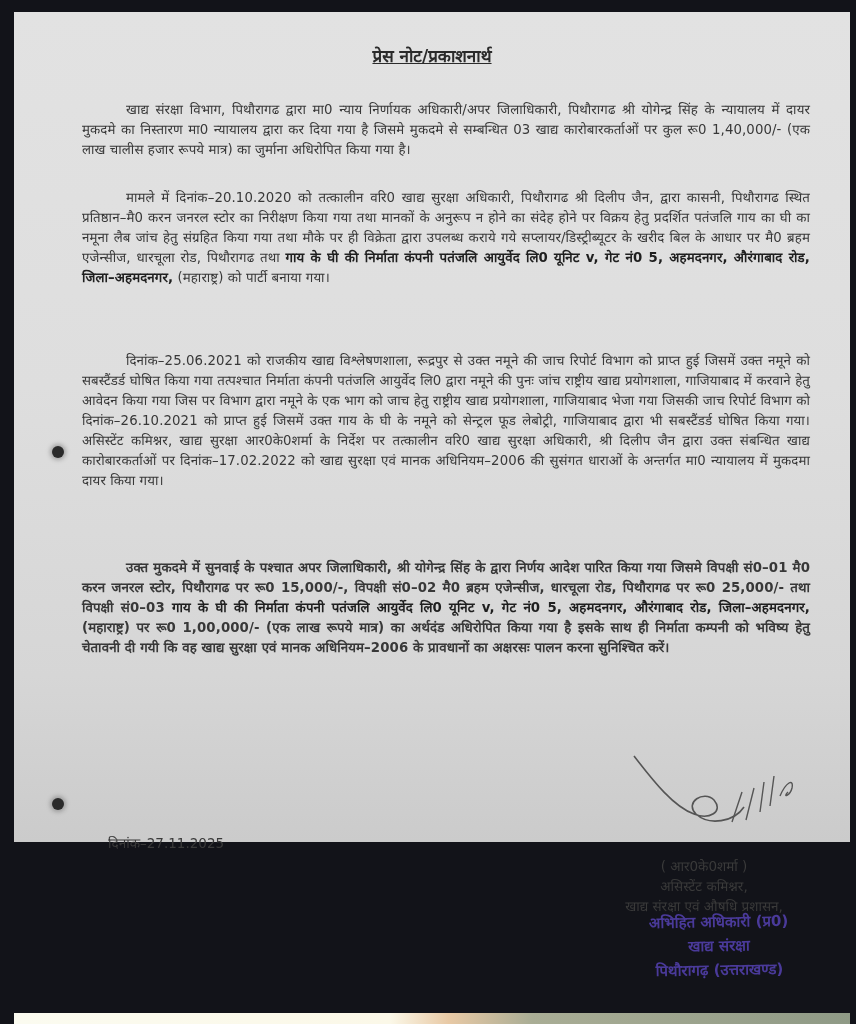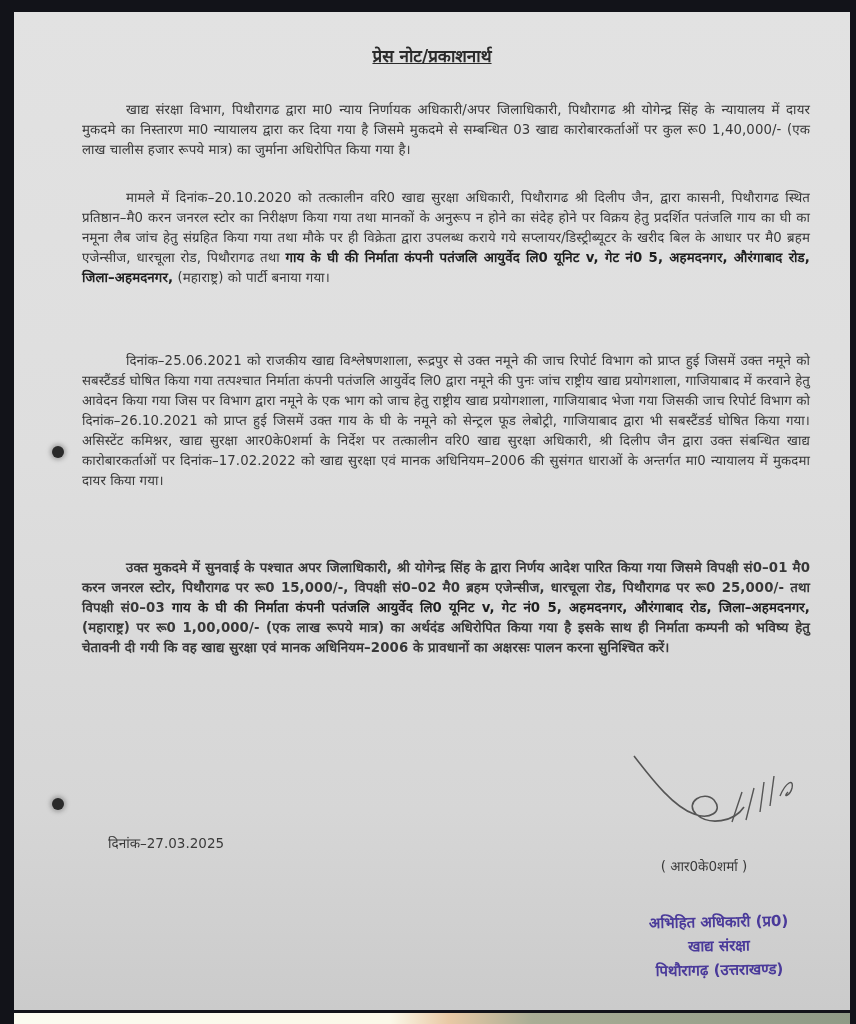--- a/index.html
+++ b/index.html
@@ -4,21 +4,21 @@
 <style>
   html, body { margin:0; padding:0; }
   body {
     width:856px; height:1024px; overflow:hidden;
     background:#121319;
     font-family:"DejaVu Sans", "Liberation Sans", sans-serif;
     position:relative;
   }
   .top-strip { position:absolute; left:0; top:0; width:856px; height:12px; background:#121319; }
   .paper {
-    position:absolute; left:14px; top:12px; width:836px; height:998px;
+    position:absolute; left:14px; top:12px; width:836px; height:830px;
     background:linear-gradient(180deg,#e2e2e2 0%,#dedede 45%,#d6d6d6 80%,#cbcbcb 100%);
     box-sizing:border-box;
   }
   .bottom-photo {
     position:absolute; left:14px; top:1013px; width:836px; height:11px;
     background:linear-gradient(90deg,#fbfbf0 0%,#fbf8e8 45%,#e8c9a5 52%,#a9ad95 62%,#8f9a86 100%);
   }
   .title {
     position:absolute; left:0; top:32px; width:836px; text-align:center;
     font-size:17px; color:#2b2b2b; text-decoration:underline; font-weight:bold;
@@ -72,29 +72,31 @@
   </div>
 
   <div class="para p3">
     <span>दिनांक–25.06.2021 को राजकीय खाद्य विश्लेषणशाला, रूद्रपुर से उक्त नमूने की जाच रिपोर्ट विभाग को प्राप्त हुई जिसमें उक्त नमूने को सबस्टैंडर्ड घोषित किया गया तत्पश्चात निर्माता कंपनी पतंजलि आयुर्वेद लि0 द्वारा नमूने की पुनः जांच राष्ट्रीय खाद्य प्रयोगशाला, गाजियाबाद में करवाने हेतु आवेदन किया गया जिस पर विभाग द्वारा नमूने के एक भाग को जाच हेतु राष्ट्रीय खाद्य प्रयोगशाला, गाजियाबाद भेजा गया जिसकी जाच रिपोर्ट विभाग को दिनांक–26.10.2021 को प्राप्त हुई जिसमें उक्त गाय के घी के नमूने को सेन्ट्रल फूड लेबोट्री, गाजियाबाद द्वारा भी सबस्टैंडर्ड घोषित किया गया। असिस्टेंट कमिश्नर, खाद्य सुरक्षा आर0के0शर्मा के निर्देश पर तत्कालीन वरि0 खाद्य सुरक्षा अधिकारी, श्री दिलीप जैन द्वारा उक्त संबन्धित खाद्य कारोबारकर्ताओं पर दिनांक–17.02.2022 को खाद्य सुरक्षा एवं मानक अधिनियम–2006 की सुसंगत धाराओं के अन्तर्गत मा0 न्यायालय में मुकदमा दायर किया गया।</span>
   </div>
 
   <div class="para p4">
     <span>उक्त मुकदमे में सुनवाई के पश्चात अपर जिलाधिकारी, श्री योगेन्द्र सिंह के द्वारा निर्णय आदेश पारित किया गया जिसमे विपक्षी सं0–01 मै0 करन जनरल स्टोर, पिथौरागढ पर रू0 15,000/-, विपक्षी सं0–02 मै0 ब्रहम एजेन्सीज, धारचूला रोड, पिथौरागढ पर रू0 25,000/- तथा विपक्षी सं0–03 </span><b>गाय के घी की निर्माता कंपनी पतंजलि आयुर्वेद लि0 यूनिट v, गेट नं0 5, अहमदनगर, औरंगाबाद रोड, जिला–अहमदनगर,</b><span> (महाराष्ट्र) पर रू0 1,00,000/- (एक लाख रूपये मात्र) का अर्थदंड अधिरोपित किया गया है इसके साथ ही निर्माता कम्पनी को भविष्य हेतु चेतावनी दी गयी कि वह खाद्य सुरक्षा एवं मानक अधिनियम–2006 के प्रावधानों का अक्षरसः पालन करना सुनिश्चित करें।</span>
   </div>
 
-  <div class="date">दिनांक–27.03.2025</div>
+  <div class="date">दिनांक–27.11.2025</div>
 
   <svg class="signature" viewBox="0 0 200 90">
     <path d="M20 4 C 40 30, 60 55, 80 62 C 95 68, 110 60, 100 48 C 90 38, 70 50, 82 62 C 95 74, 120 70, 130 55" fill="none" stroke="#555" stroke-width="1.6"></path>
     <path d="M118 70 L 128 40 M132 68 L 140 36 M146 60 L 150 30 M156 54 L 160 24 M166 44 C 172 30, 180 26, 178 36 C 176 44, 168 46, 174 40" fill="none" stroke="#555" stroke-width="1.4"></path>
   </svg>
 
   <div class="sig-block">
     <div>( आर0के0शर्मा )</div>
+    <div>असिस्टेंट कमिश्नर,</div>
+    <div>खाद्य संरक्षा एवं औषधि प्रशासन,</div>
   </div>
 
   <div class="stamp">
     <div>अभिहित अधिकारी (प्र0)</div>
     <div>खाद्य संरक्षा</div>
     <div>पिथौरागढ़ (उत्तराखण्ड)</div>
   </div>
 
   <div class="hole hole1"></div>
   <div class="hole hole2"></div>

